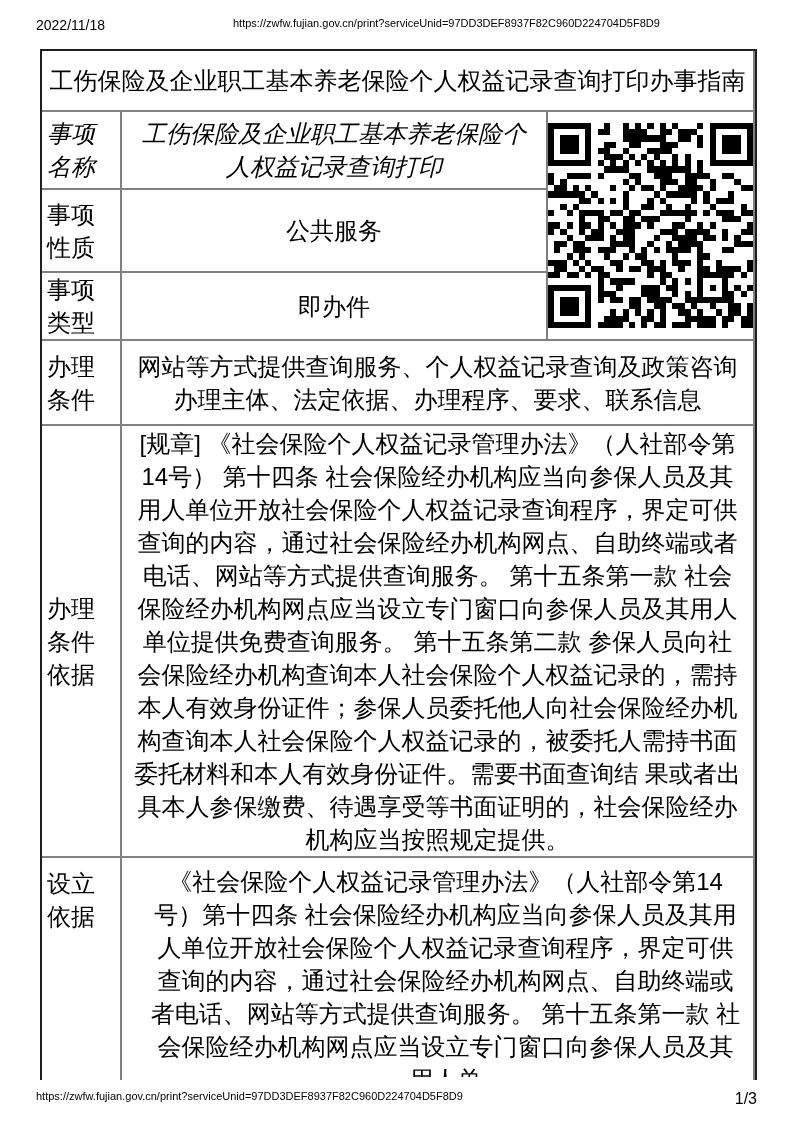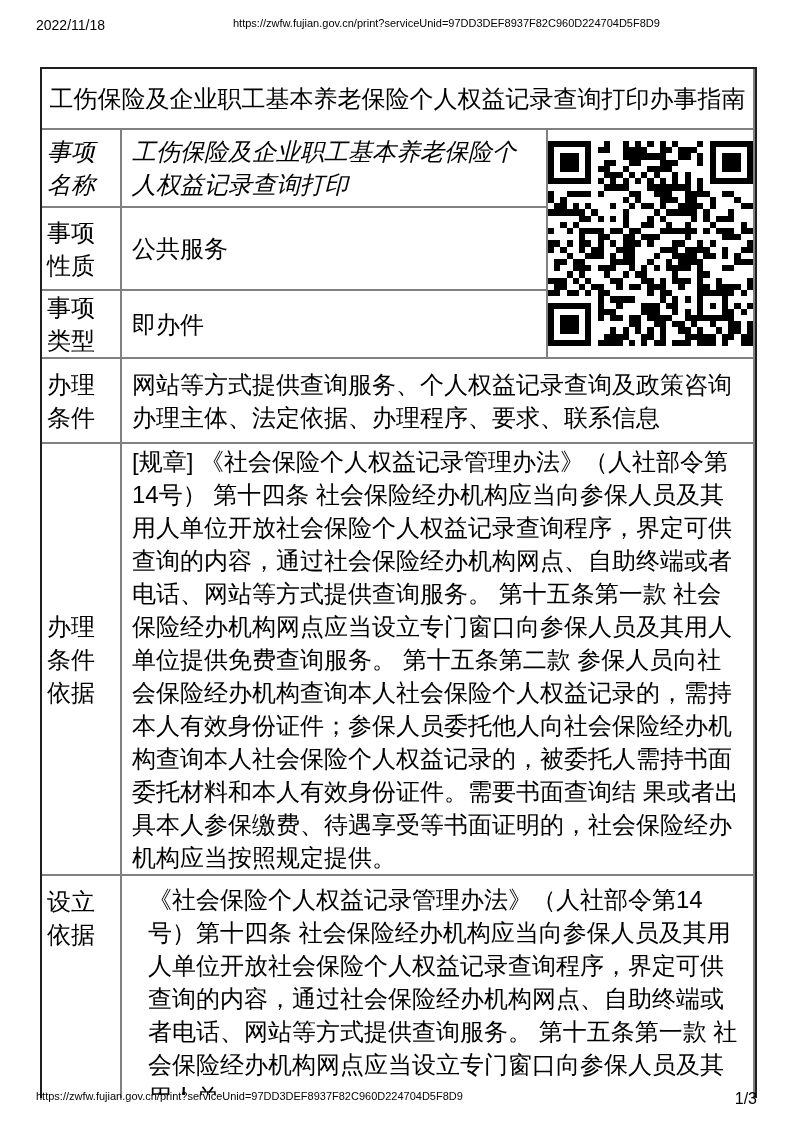--- a/index.html
+++ b/index.html
@@ -8,37 +8,37 @@
     font-family:"Liberation Sans", sans-serif;color:#000;
   }
   
   .hdr-date{position:absolute;top:17px;left:36px;font-size:14px;color:#000;}
   .hdr-url{position:absolute;top:17px;left:233px;font-size:11px;color:#000;}
   .ftr-url{position:absolute;top:1090px;left:36px;font-size:11px;color:#000;}
   .ftr-page{position:absolute;top:1090px;right:36px;font-size:16px;color:#000;}
 
   
   table.guide{
-    position:absolute;left:40px;top:67px;width:717px;
+    position:absolute;left:40px;top:49px;width:717px;
     border-collapse:separate;border-spacing:0;table-layout:fixed;
     border:2px solid #1f1f1f;border-bottom:none;
     font-family:"Liberation Sans", sans-serif;
   }
   table.guide td{
     box-sizing:border-box;margin:0;
     border-right:2px solid #808080;border-bottom:2px solid #808080;
     font-size:24px;line-height:33px;color:#000;
     vertical-align:middle;overflow:hidden;
   }
   td.title-cell{
     height:61px;text-align:center;font-size:25px;line-height:30px;
     border-right:none;padding:0 4px;
   }
   td.label-cell{padding:0 4px 0 5px;}
-  td.value-cell{padding:0 10px 0 10px;}
+  td.value-cell{padding:0 10px 0 10px;text-align:center;}
   td.span2{border-right:none;}
   td.qr-cell{border-right:none;text-align:center;vertical-align:middle;padding:0;}
   tr.row-last td{border-bottom:none;vertical-align:top;}
   tr.row-last td.label-cell{padding-top:9px;margin-top:18px;}
   tr.row-last td.value-cell{padding-top:0;}
   .clip{height:212px;overflow:hidden;padding-top:7px;margin-left:16px;}
   .qr-svg{display:block;margin:0 auto;background:#fff;}
 
   .h-r1 td{height:78px;font-style:italic;}
   .h-r2 td{height:83px;}

